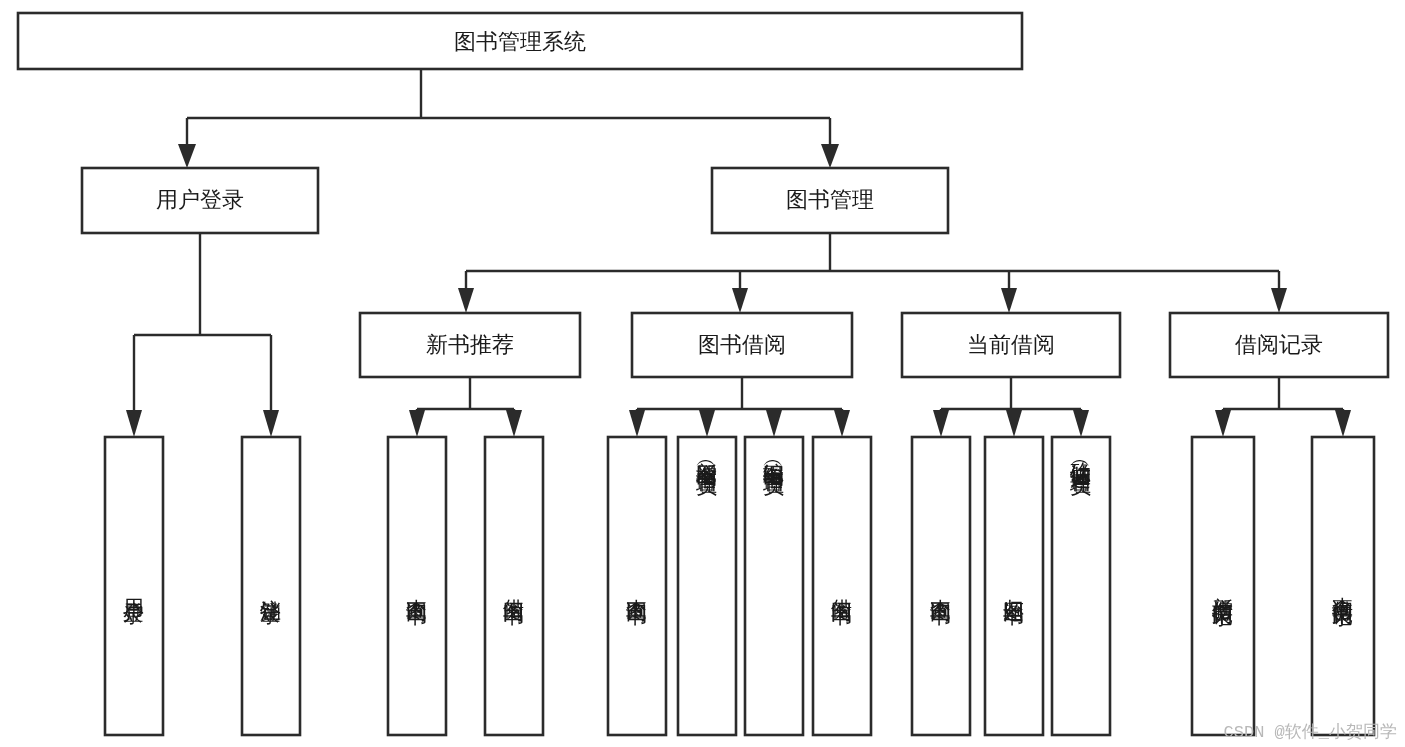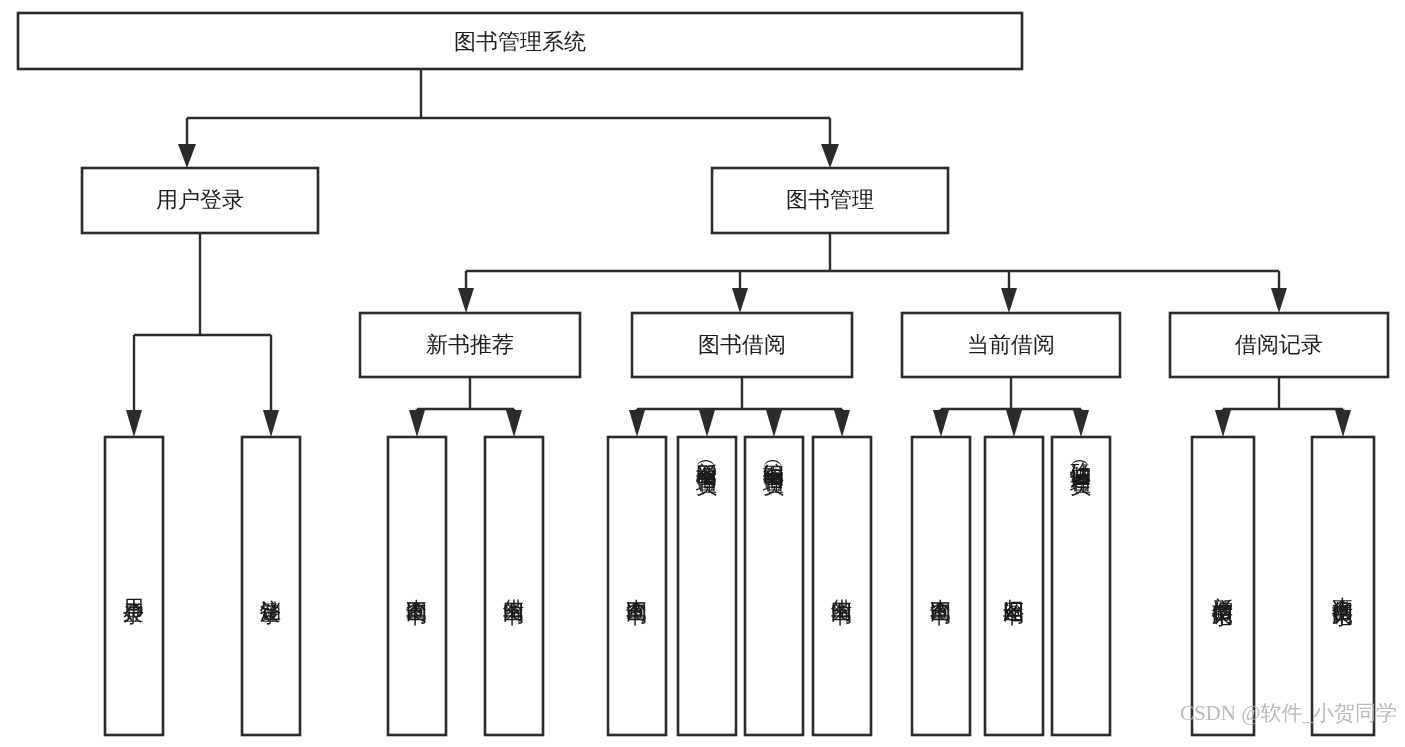--- a/index.html
+++ b/index.html
@@ -57,23 +57,23 @@
     line-height: 1.0;
     color: #1a1a1a;
     letter-spacing: 2px;
     text-align: center;
     white-space: nowrap;
     pointer-events: none;
   }
   .watermark {
     position: absolute;
     right: 8px;
-    bottom: 20px;
-    font-family: Liberation Serif, serif;
-    font-size: 21px;
+    bottom: 4px;
+    font-family: Liberation Mono, monospace;
+    font-size: 17px;
     color: #b8b8b8;
     white-space: nowrap;
   }
 </style>
 </head>
 <body>
 
 <div id="diagram-root">
 
   <svg id="tree-svg" viewBox="0 0 1405 747">

